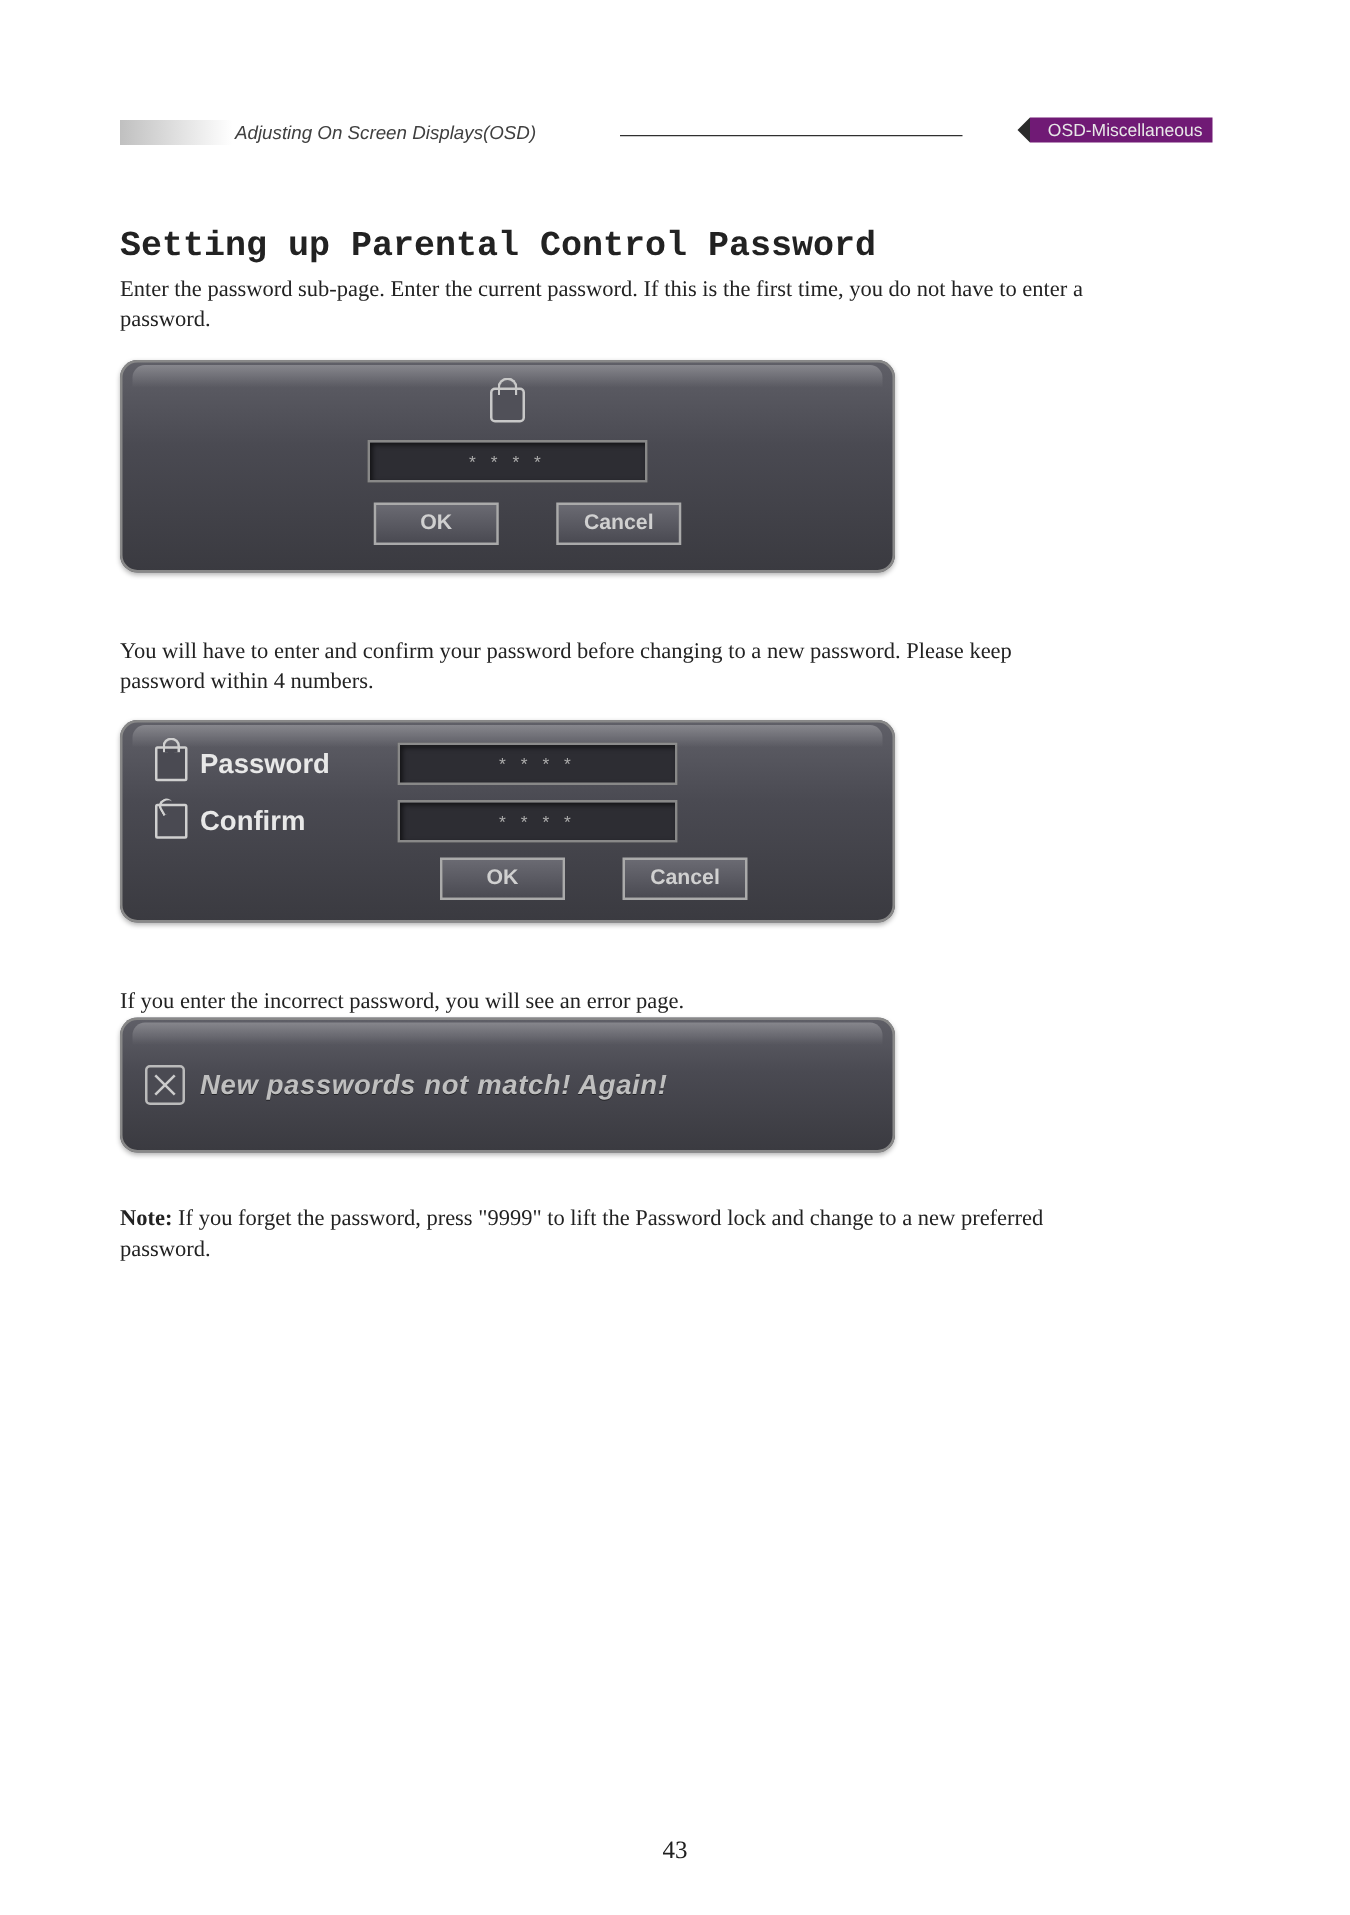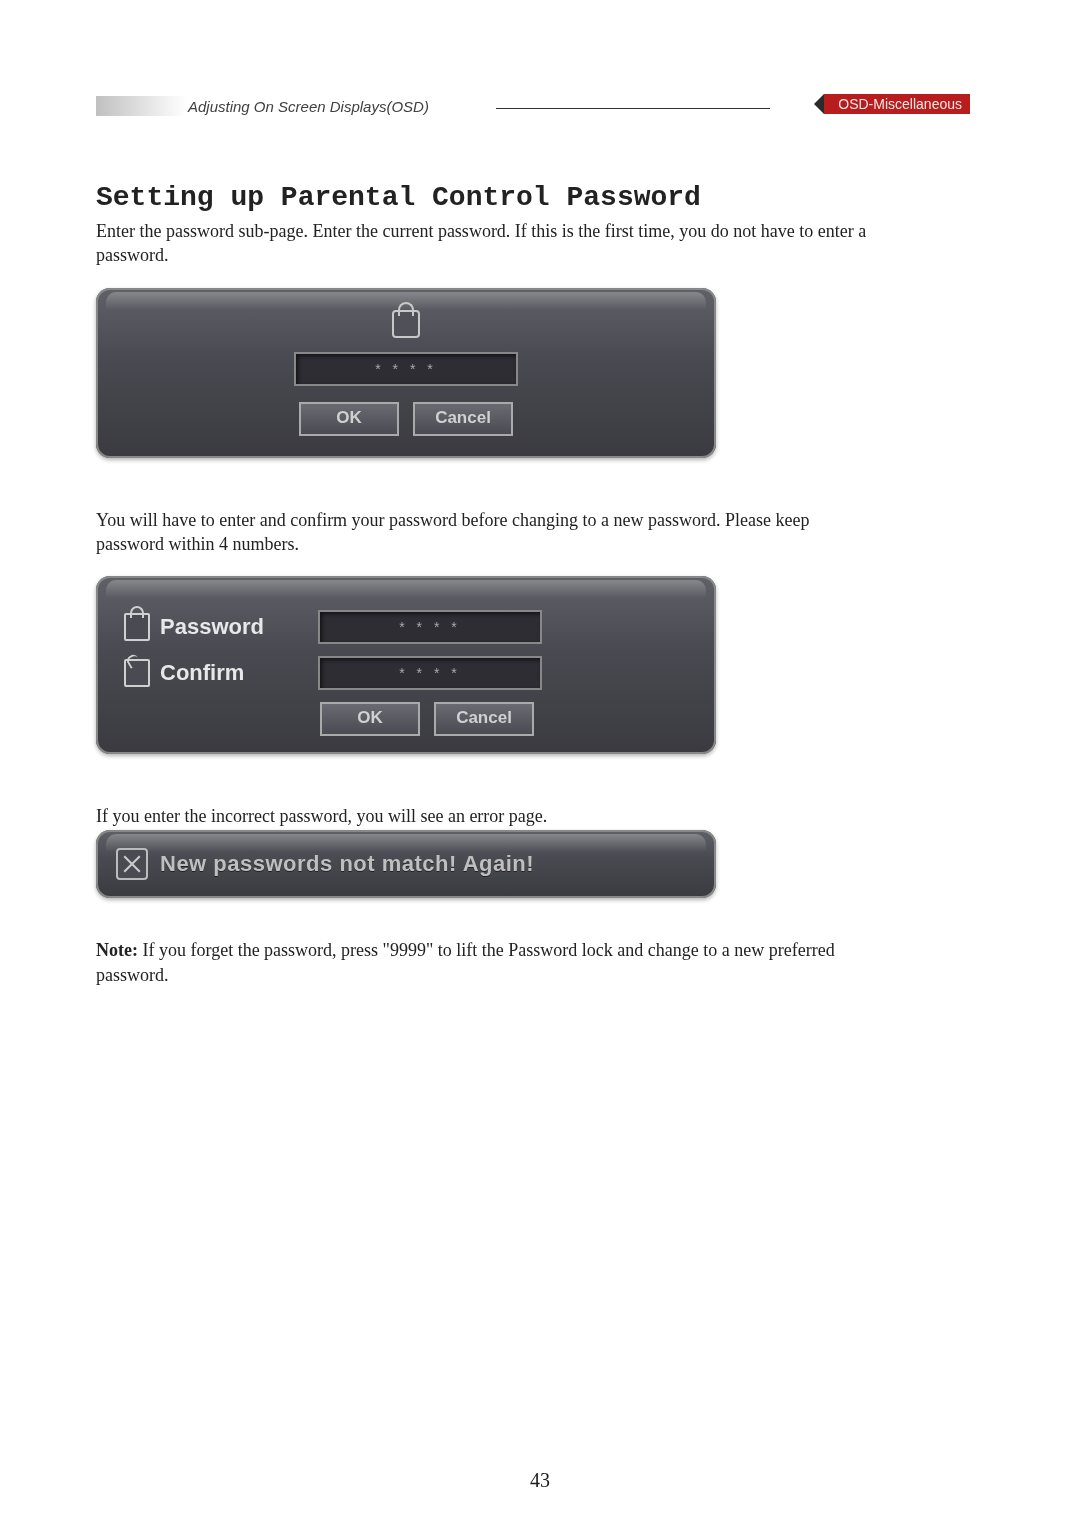--- a/index.html
+++ b/index.html
@@ -45,21 +45,21 @@
     left: 400px;
     right: 200px;
     top: 10px;
     height: 1px;
     background: #303030;
   }
   .header-badge {
     position: absolute;
     right: 0;
     top: -4px;
-    background: #b91c1c;
+    background: #701a75;
     color: #e8e8e8;
     font-size: 14px;
     font-family: Arial, sans-serif;
     padding: 2px 8px 2px 14px;
   }
   .header-badge::before {
     content: "";
     position: absolute;
     left: -10px;
     top: 0;
@@ -162,20 +162,21 @@
     width: 96px;
     height: 30px;
     background: linear-gradient(to bottom, #6a6a72, #4a4a52);
     border: 2px solid #aaa;
     color: #d0d0d0;
     font-weight: bold;
     font-size: 17px;
     text-align: center;
     line-height: 28px;
     font-family: Arial, sans-serif;
+    margin-left: 32px;
   }
 
   
   .osd-row {
     display: flex;
     align-items: center;
     gap: 14px;
     margin-bottom: 12px;
   }
   .osd-row-label {
@@ -207,21 +208,22 @@
     border: 2px solid #d0d0d0;
     border-bottom: none;
     border-radius: 7px 7px 0 0;
   }
   .lock-icon-sm.open::before {
     transform: rotate(-30deg) translate(-4px, 1px);
     border-right: none;
   }
 
   .osd3 {
-    padding: 18px 20px;
+    padding: 38px 20px;
+    font-style: italic;
   }
   .osd3-row {
     display: flex;
     align-items: center;
     gap: 12px;
   }
   .error-icon {
     width: 28px; height: 28px;
     border: 2px solid #bbb;
     border-radius: 4px;
@@ -274,21 +276,21 @@
       </div>
       <div class="osd-input">* * * *</div>
       <div class="osd-buttons">
         <div class="osd-btn">OK</div>
         <div class="osd-btn">Cancel</div>
       </div>
     </div>
 
     <p style="margin-top:10px">You will have to enter and confirm your password before changing to a new password. Please keep password within 4 numbers.</p>
 
-    <div class="osd osd2" style="padding-top:34px;padding-bottom:18px;">
+    <div class="osd osd2" style="padding-top:18px;padding-bottom:18px;">
       <div class="osd-row">
         <div class="osd-row-label">
           <span class="lock-icon-sm"></span>
           <span>Password</span>
         </div>
         <div class="osd-row-input-wrap">
           <div class="osd-input">* * * *</div>
         </div>
       </div>
       <div class="osd-row">

